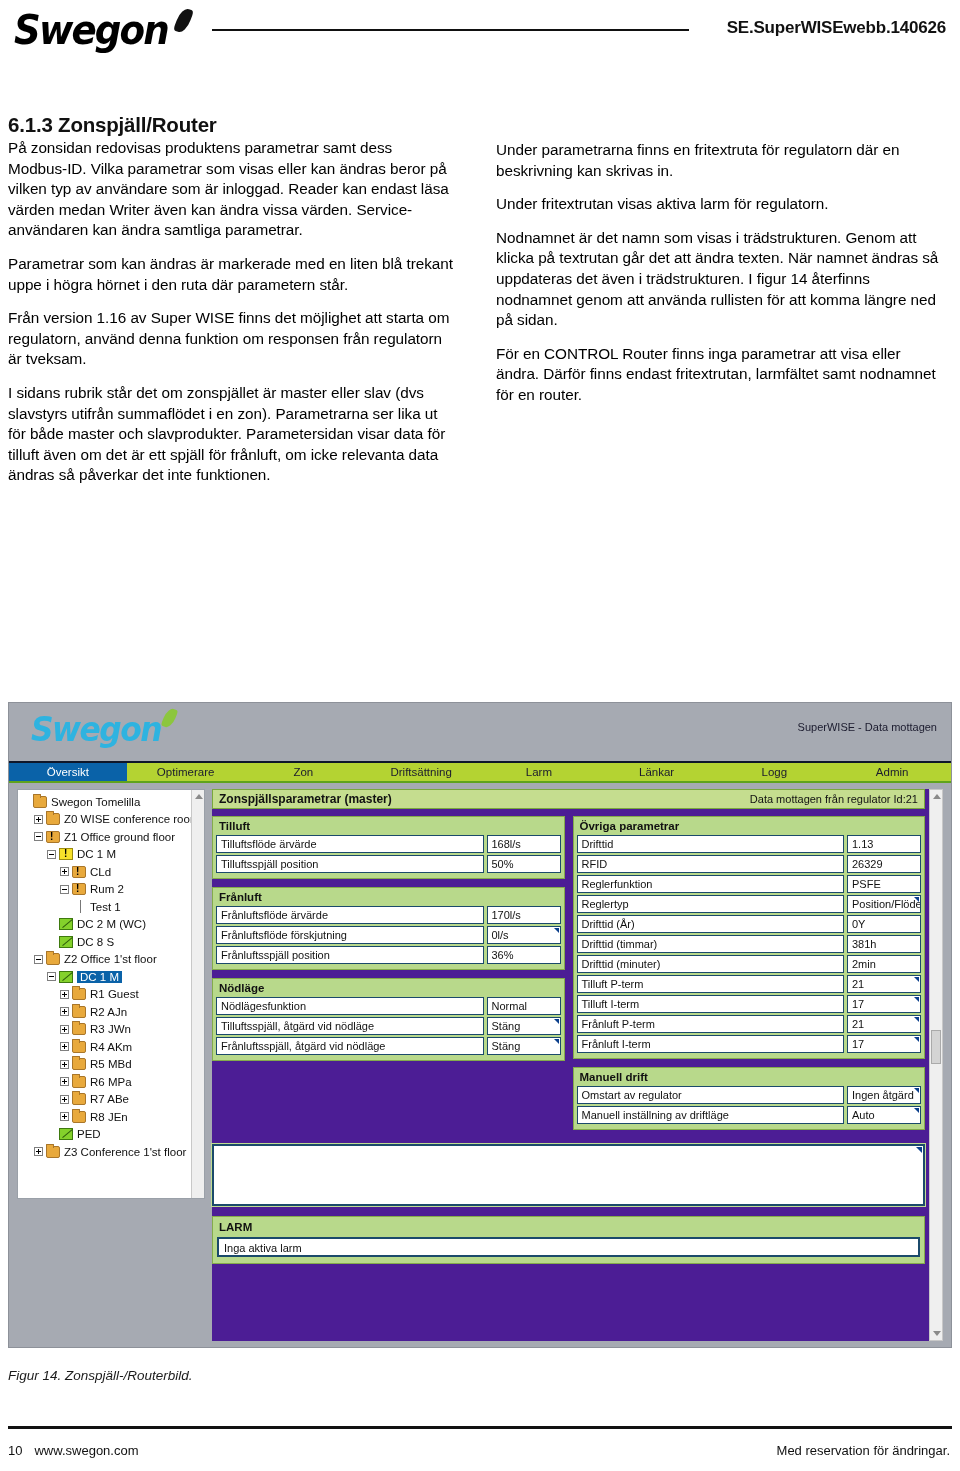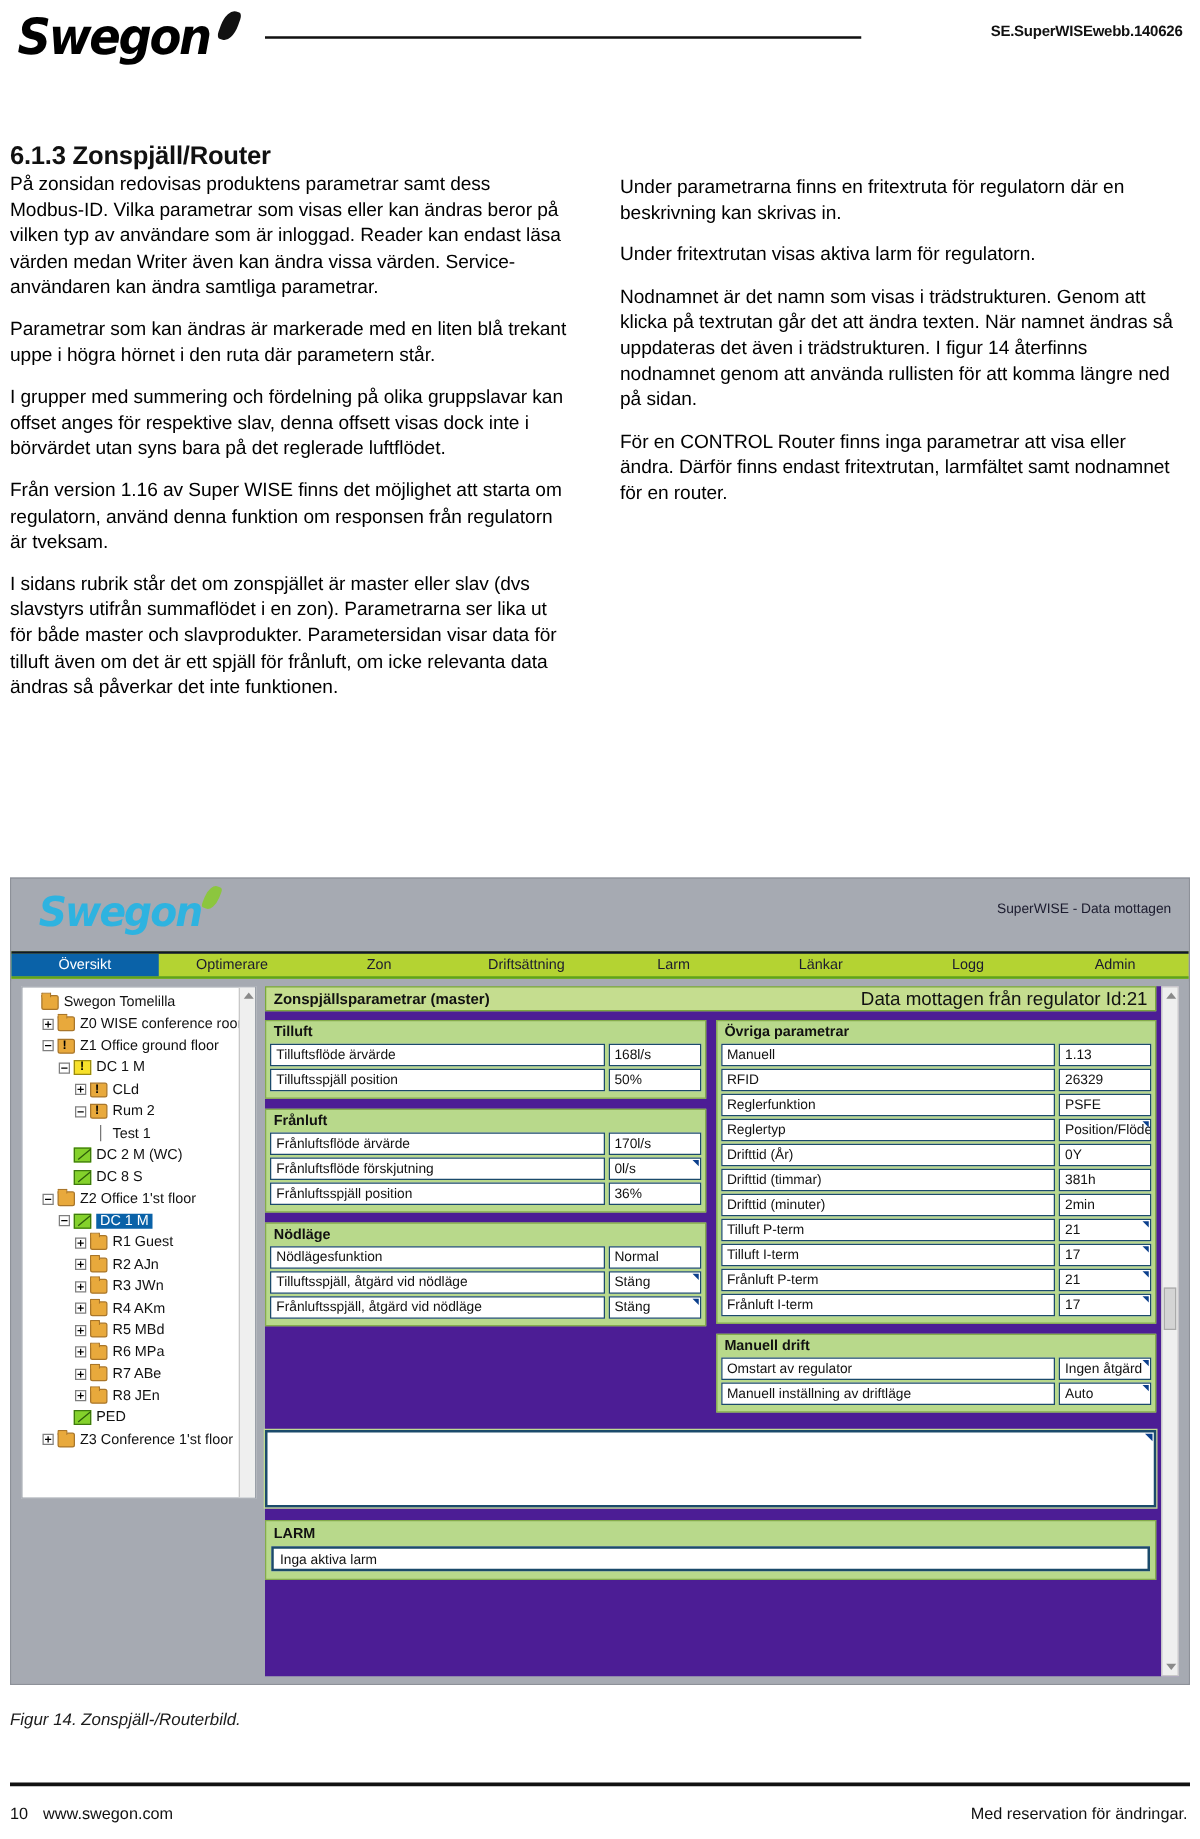--- a/index.html
+++ b/index.html
@@ -36,21 +36,21 @@
     border-radius: 60% 20% 60% 20%;
     transform: rotate(20deg);
   }
   .hdr-rule {
     position: absolute; left: 212px; top: 29px; width: 477px; height: 2px;
     background: #111;
   }
   .hdr-code {
     position: absolute; right: 14px; top: 18px;
     font-family: "Liberation Sans", sans-serif;
-    font-weight: 700; font-size: 12px; letter-spacing: -0.2px;
+    font-weight: 700; font-size: 17px; letter-spacing: -0.2px;
     color: #111;
   }
 
   
   .col { position: absolute; width: 446px; }
   .col-left  { left: 8px;  top: 113px; }
   .col-right { left: 496px; top: 140px; }
 
   h2.sec-title {
     margin: 0 0 1px 0;
@@ -239,21 +239,21 @@
     height: 20px;
     background: #c5dd8f;
     border: 1px solid #7aa83c;
     padding: 0 6px;
     margin-bottom: 7px;
   }
   .title-bar .t {
     font-size: 12px; font-weight: 700; color: #111;
   }
   .title-bar .s {
-    margin-left: auto; font-size: 15px; color: #111;
+    margin-left: auto; font-size: 11px; color: #111;
   }
 
   .two-col { display: flex; gap: 8px; align-items: flex-start; }
   .pcol { width: 50%; }
 
   .group {
     background: #b8d98b;
     border: 1px solid #84ab4c;
     padding: 0 0 3px 0;
     margin-bottom: 8px;
@@ -356,21 +356,20 @@
     <div class="logo-leaf"></div>
   </div>
   <div class="hdr-rule"></div>
   <div class="hdr-code">SE.SuperWISEwebb.140626</div>
 </div>
 
 <div class="col col-left">
   <h2 class="sec-title">6.1.3 Zonspjäll/Router</h2>
   <p class="body">På zonsidan redovisas produktens parametrar samt dess Modbus-ID. Vilka parametrar som visas eller kan ändras beror på vilken typ av användare som är inloggad. Reader kan endast läsa värden medan Writer även kan ändra vissa värden. Service-användaren kan ändra samtliga parametrar.</p>
   <p class="body">Parametrar som kan ändras är markerade med en liten blå trekant uppe i högra hörnet i den ruta där parametern står.</p>
-  <p class="body">I grupper med summering och fördelning på olika gruppslavar kan offset anges för respektive slav, denna offsett visas dock inte i börvärdet utan syns bara på det reglerade luftflödet.</p>
   <p class="body">Från version 1.16 av Super WISE finns det möjlighet att starta om regulatorn, använd denna funktion om responsen från regulatorn är tveksam.</p>
   <p class="body tight">I sidans rubrik står det om zonspjället är master eller slav (dvs slavstyrs utifrån summaflödet i en zon). Parametrarna ser lika ut för både master och slavprodukter. Parametersidan visar data för tilluft även om det är ett spjäll för frånluft, om icke relevanta data ändras så påverkar det inte funktionen.</p>
 </div>
 
 <div class="col col-right">
   <p class="body">Under parametrarna finns en fritextruta för regulatorn där en beskrivning kan skrivas in.</p>
   <p class="body">Under fritextrutan visas aktiva larm för regulatorn.</p>
   <p class="body">Nodnamnet är det namn som visas i trädstrukturen. Genom att klicka på textrutan går det att ändra texten. När namnet ändras så uppdateras det även i trädstrukturen. I figur 14 återfinns nodnamnet genom att använda rullisten för att komma längre ned på sidan.</p>
   <p class="body tight">För en CONTROL Router finns inga parametrar att visa eller ändra. Därför finns endast fritextrutan, larmfältet samt nodnamnet för en router.</p>
 </div>
@@ -557,21 +556,21 @@
                 <div class="prow">
                   <div class="pname">Frånluftsspjäll, åtgärd vid nödläge</div>
                   <div class="pval editable">Stäng</div>
                 </div>
               </div>
             </div>
           <div class="pcol" id="col-right-groups">
               <div class="group">
                 <div class="group-hd">Övriga parametrar</div>
                 <div class="prow">
-                  <div class="pname">Manuell</div>
+                  <div class="pname">Drifttid</div>
                   <div class="pval">1.13</div>
                 </div>
                 <div class="prow">
                   <div class="pname">RFID</div>
                   <div class="pval">26329</div>
                 </div>
                 <div class="prow">
                   <div class="pname">Reglerfunktion</div>
                   <div class="pval">PSFE</div>
                 </div>

